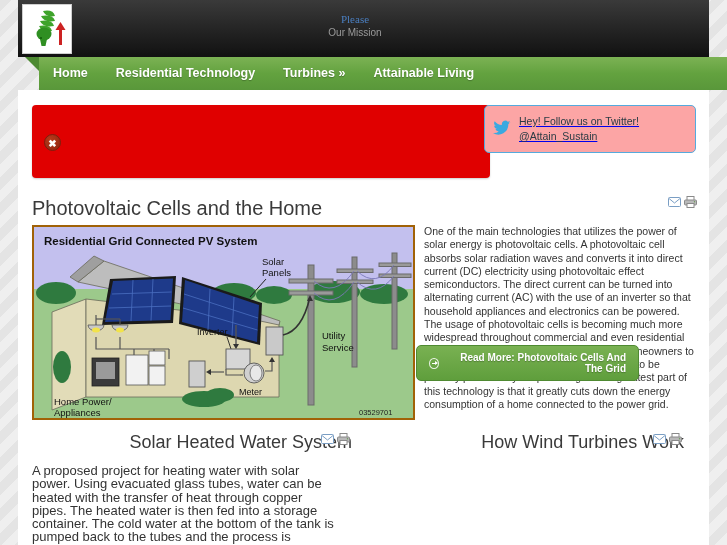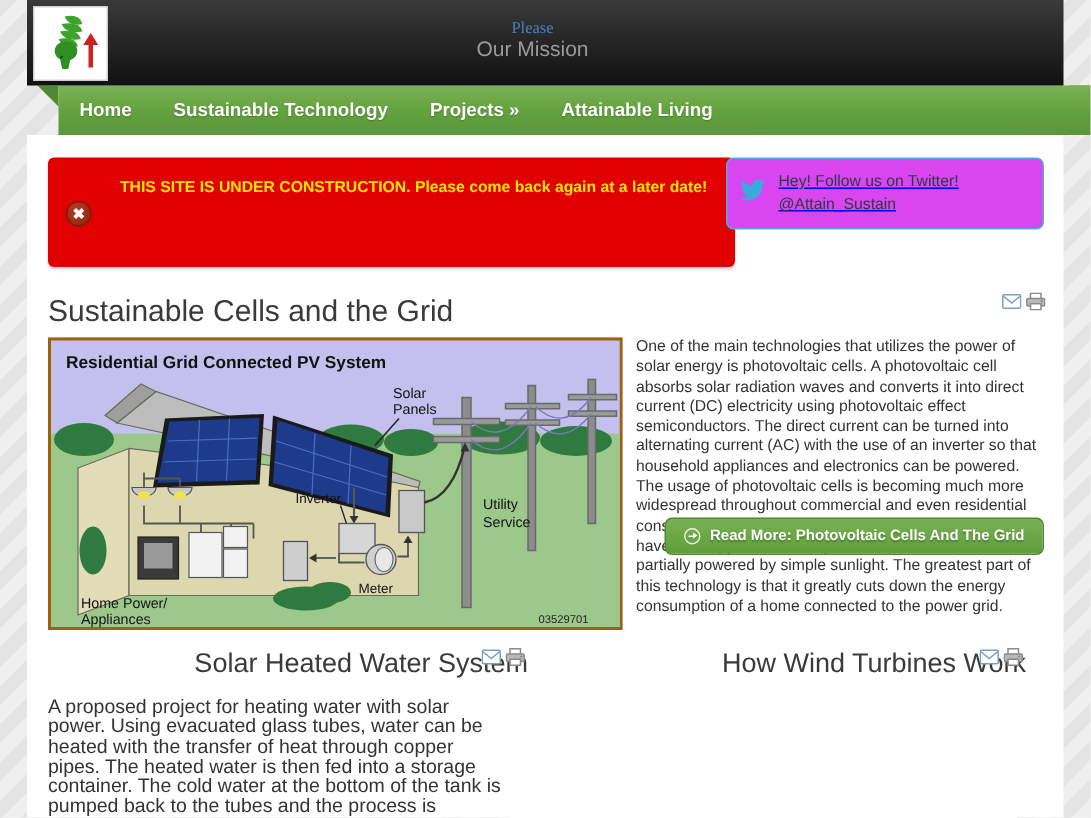--- a/index.html
+++ b/index.html
@@ -48,21 +48,21 @@
     display: block;
     color: #4a7fc1;
     font-size: 11px;
     line-height: 14px;
     text-decoration: none;
     font-family: "Liberation Serif", serif;
   }
   .hl-mission {
     display: block;
     color: #9a9a9a;
-    font-size: 14px;
+    font-size: 10px;
     line-height: 13px;
     text-decoration: none;
   }
 
   
   .nav-wrap {
     position: absolute;
     left: 0px; top: 57px; width: 710px; height: 33px;
     z-index: 4;
     margin-left: 21px;
@@ -152,21 +152,21 @@
     line-height: 15px;
     margin-bottom: 11px;
   }
   .alert-line:last-child { margin-bottom: 0; }
 
   
   .twitter-box {
     position: absolute;
     left: 466px; top: 15px;
     width: 212px; height: 48px;
-    background: #d946ef;
+    background: #fca5a5;
     border: 1px solid #55aadd;
     border-radius: 5px;
     display: flex;
     align-items: center;
   }
   .tw-icon {
     width: 34px;
     text-align: center;
     flex: 0 0 34px;
   }
@@ -213,21 +213,21 @@
   .article-text {
     font-size: 10.5px;
     color: #333333;
     line-height: 13.3px;
     text-align: left;
   }
 
   .readmore-row {
     position: absolute;
     left: 398px; top: 255px;
-    width: 280px;
+    width: 223px;
     text-align: right;
   }
   .readmore {
     display: inline-flex;
     align-items: center;
     gap: 6px;
     background: linear-gradient(to bottom, #79b152 0%, #5f9e3c 100%);
     color: #ffffff;
     font-size: 10px;
     font-weight: bold;
@@ -331,49 +331,48 @@
   <a href="#" class="hl-about">Please</a>
   <a href="#" class="hl-mission">Our Mission</a>
 </div>
 
 <div class="nav-wrap">
   <div class="nav-tail-l"></div>
   <div class="nav-tail-r"></div>
   <div class="nav-bar"></div>
   <div class="nav-items">
     <a href="#" class="nav-item active">Home</a>
-    <a href="#" class="nav-item">Sustainable Technology</a>
-    <a href="#" class="nav-item">Projects »</a>
+    <a href="#" class="nav-item">Residential Technology</a>
+    <a href="#" class="nav-item">Turbines »</a>
     <a href="#" class="nav-item">Attainable Living</a>
   </div>
 </div>
 
 <div class="content">
 
   <div class="alert">
     <div class="alert-close">✖</div>
     <div class="alert-body">
-      <div class="alert-line">THIS SITE IS UNDER CONSTRUCTION. Please come back again at a later date!</div>
     </div>
   </div>
 
   <a href="#" class="twitter-box">
     <span class="tw-icon">
       <svg width="18" height="15" viewBox="0 0 18 15">
         <path d="M17.5 2.2c-.6.3-1.3.5-2 .6.7-.4 1.3-1.1 1.5-1.9-.7.4-1.4.7-2.2.8A3.5 3.5 0 0 0 8.9 4.9 9.9 9.9 0 0 1 1.7 1.2a3.5 3.5 0 0 0 1.1 4.7c-.6 0-1.1-.2-1.6-.4a3.5 3.5 0 0 0 2.8 3.4c-.5.2-1.1.2-1.6.1a3.5 3.5 0 0 0 3.3 2.4A7 7 0 0 1 0 13a9.9 9.9 0 0 0 15.3-8.8c.7-.5 1.3-1.2 1.8-2z" fill="#3aa9e0"></path>
       </svg>
     </span>
     <span class="tw-text">
       <span>Hey! Follow us on Twitter!</span><br>
       <span>@Attain_Sustain</span>
     </span>
   </a>
 
   <div class="article-head">
-    <h1 class="article-title">Sustainable Cells and the Grid</h1>
+    <h1 class="article-title">Photovoltaic Cells and the Home</h1>
     <div class="icon-pair">
       <span class="ic">
         <svg width="13" height="12" viewBox="0 0 13 12">
           <rect x="0.5" y="1.5" width="12" height="9" rx="1" fill="#ffffff" stroke="#7a9ec4"></rect>
           <path d="M1 2.5 L6.5 7 L12 2.5" fill="none" stroke="#7a9ec4" stroke-width="1"></path>
         </svg>
       </span>
       <span class="ic">
         <svg width="13" height="12" viewBox="0 0 13 12">
           <rect x="3" y="0.5" width="7" height="4" fill="#ffffff" stroke="#8a8a8a"></rect>

